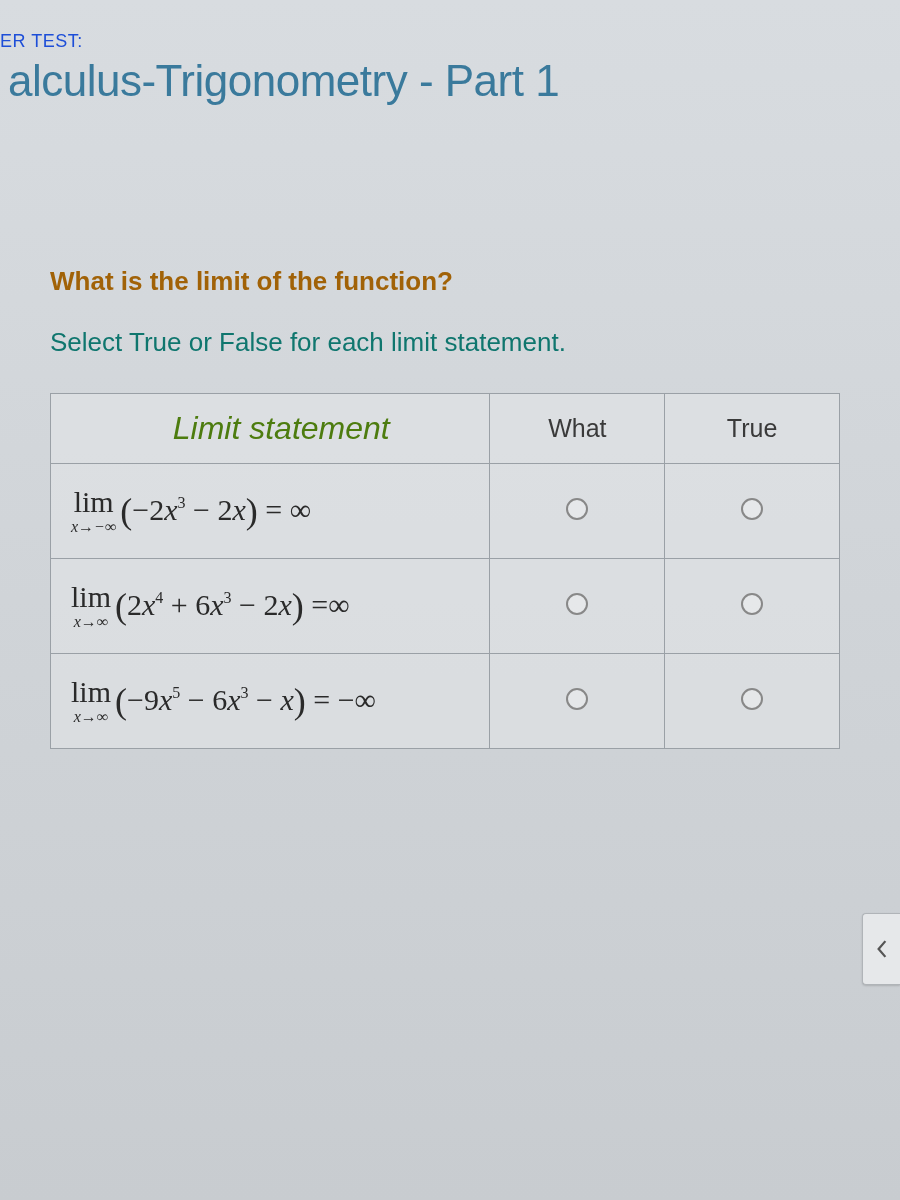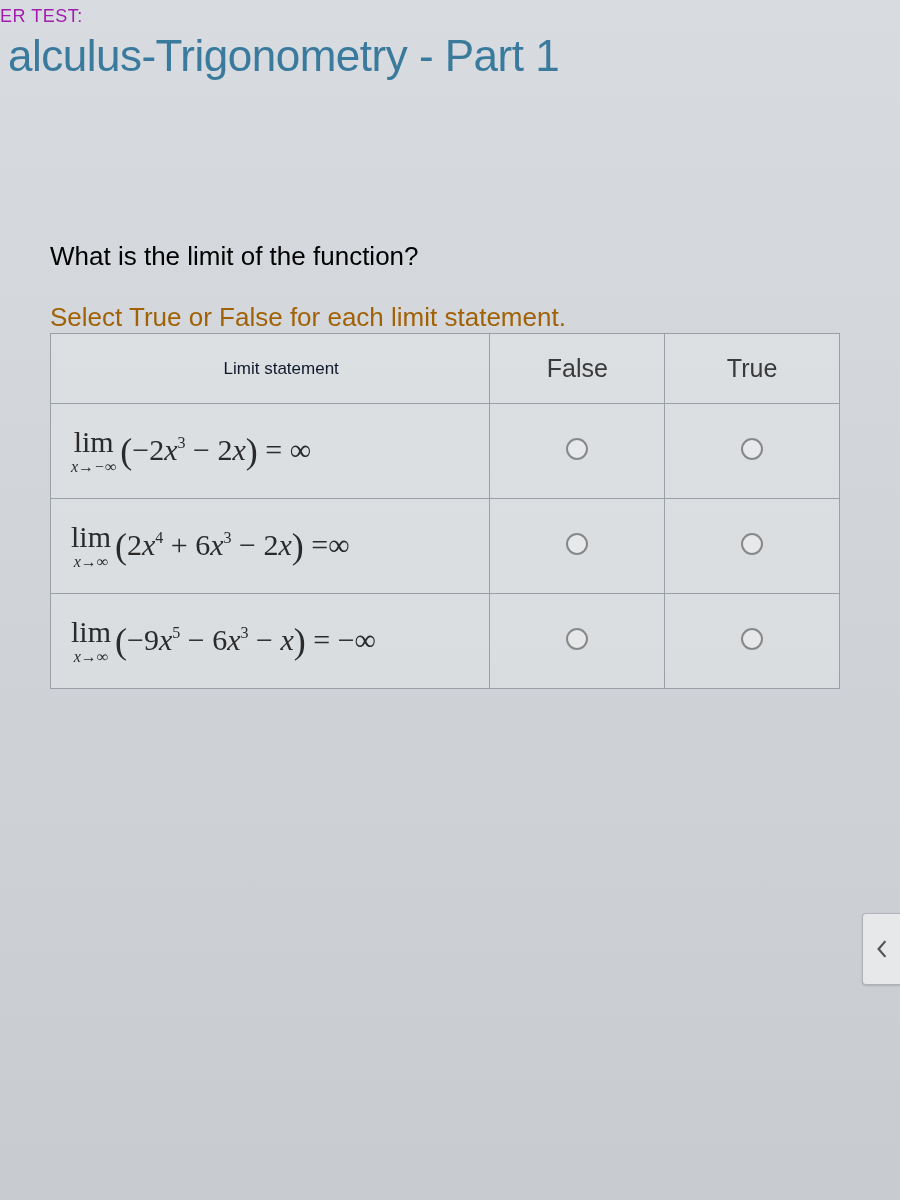--- a/index.html
+++ b/index.html
@@ -6,46 +6,48 @@
   body {
     width: 900px;
     height: 1200px;
     background: linear-gradient(180deg, #d8dce0 0%, #c8ccd0 100%);
     font-family: Arial, Helvetica, sans-serif;
     overflow: hidden;
     position: relative;
   }
   .top-bar {
     padding: 6px 0 2px 0;
-    color: #a21caf;
+    color: #1d4ed8;
     font-size: 18px;
     font-weight: 400;
     letter-spacing: 0.5px;
+    margin-top: 25px;
   }
   .title {
     color: #3a7a9c;
     font-size: 44px;
     font-weight: 400;
     padding: 2px 0 10px 8px;
     letter-spacing: -0.5px;
   }
   .content-area {
     margin-top: 150px;
     padding: 0 40px 0 50px;
   }
   .question-text {
-    color: #000000;
-    font-size: 26px;
-    font-weight: 400;
-    margin-bottom: 30px;
-  }
-  .instruction-text {
     color: #a16207;
     font-size: 26px;
-    font-weight: 400;
+    font-weight: 700;
+    margin-bottom: 30px;
+  }
+  .instruction-text {
+    color: #0f766e;
+    font-size: 26px;
+    font-weight: 400;
+    margin-bottom: 35px;
   }
   table.limits {
     border-collapse: collapse;
     width: 790px;
     background: rgba(230,232,234,0.5);
   }
   table.limits th, table.limits td {
     border: 1px solid #9aa0a6;
     padding: 0;
     text-align: center;
@@ -54,25 +56,26 @@
   table.limits th {
     font-weight: 400;
     height: 70px;
   }
   table.limits td {
     height: 95px;
   }
   .col-statement { width: 440px; }
   .col-tf { width: 175px; }
   .th-statement {
-    color: #0f172a;
-    font-size: 17px;
+    color: #4d7c0f;
+    font-size: 32px;
     font-weight: 600;
     text-align: left;
     padding-left: 22px !important;
+    font-style: italic;
   }
   .th-tf {
     color: #3a3a3a;
     font-size: 25px;
   }
   .radio {
     display: inline-block;
     width: 22px;
     height: 22px;
     border: 2px solid #888;
@@ -155,21 +158,21 @@
 
   <table class="limits">
     <colgroup>
       <col class="col-statement">
       <col class="col-tf">
       <col class="col-tf">
     </colgroup>
     <thead>
       <tr>
         <th class="th-statement">Limit statement</th>
-        <th class="th-tf">False</th>
+        <th class="th-tf">What</th>
         <th class="th-tf">True</th>
       </tr>
     </thead>
     <tbody>
 
       <tr>
         <td class="limit-cell">
           <span class="limexpr">
             <span class="lim-stack">
               <span class="lim-top">lim</span>

